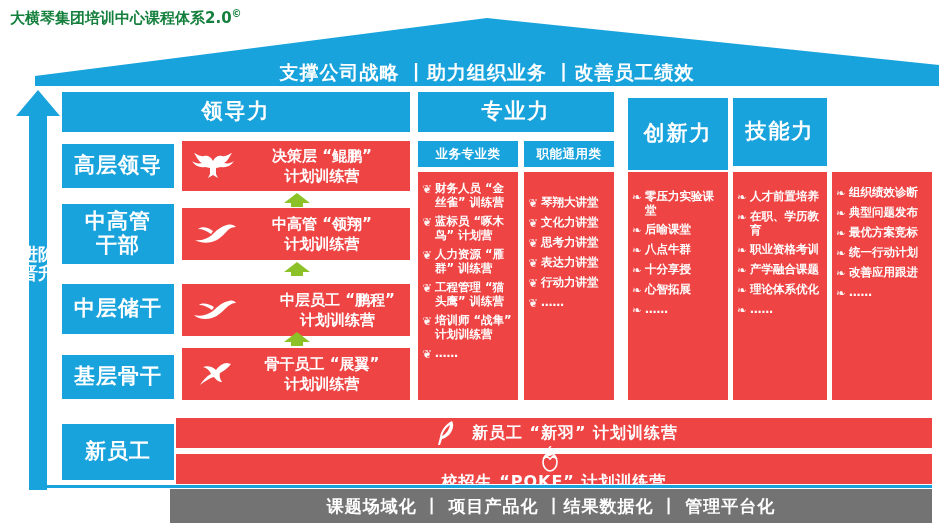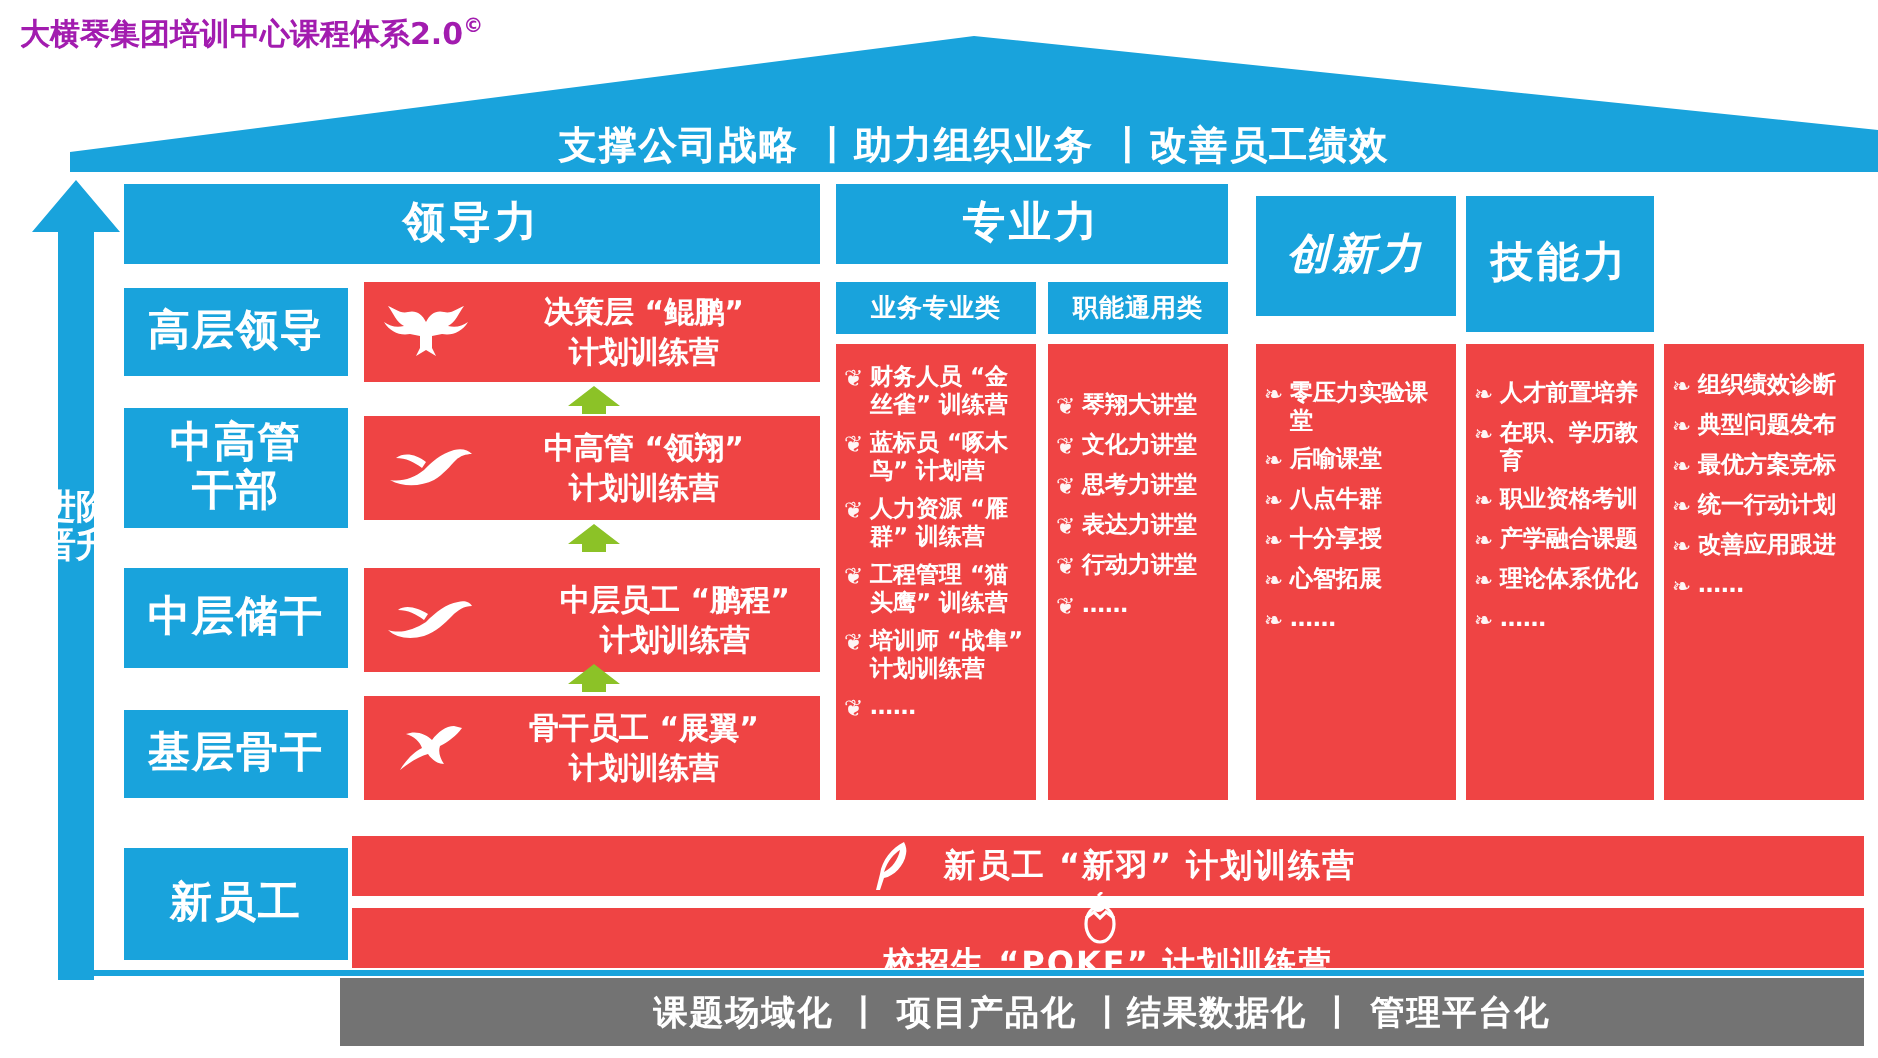--- a/index.html
+++ b/index.html
@@ -21,21 +21,21 @@
     height: 529px;
   }
 
   
   .doc-title {
     position: absolute;
     left: 10px;
     top: 8px;
     font-size: 15px;
     font-weight: bold;
-    color: #a21caf;
+    color: #15803d;
     letter-spacing: 0px;
     white-space: nowrap;
     z-index: 40;
   }
   .doc-title .copy {
     font-size: 10px;
     vertical-align: super;
   }
   .roof-wrap {
     position: absolute;
@@ -239,21 +239,21 @@
   </div>
 
   <svg class="prog-arrow" width="44" height="400" viewBox="0 0 44 400">
     <polygon points="22,0 44,26 31,26 31,400 13,400 13,26 0,26" fill="#19A3DC"></polygon>
     <rect x="13" y="26" width="18" height="374" fill="#19A3DC"></rect>
   </svg>
   <div class="prog-label"><span>进阶晋升</span></div>
 
   <div class="tile-blue col-head" style="left:62px; top:92px; width:348px; height:40px;">领导力</div>
   <div class="tile-blue col-head" style="left:418px; top:92px; width:196px; height:40px;">专业力</div>
-  <div class="tile-blue col-head" style="left:628px; top:98px; width:100px; height:60px;font-style:italic;">创新力</div>
+  <div class="tile-blue col-head" style="left:628px; top:98px; width:100px; height:72px;">创新力</div>
   <div class="tile-blue col-head" style="left:733px; top:98px; width:94px; height:68px;">技能力</div>
 
   <div class="tile-blue lvl-label" style="left:62px; top:144px; width:112px; height:44px;">高层领导</div>
 
   <div class="tile-blue lvl-label" style="left:62px; top:204px; width:112px; height:60px; flex-direction:column;">
     <span>中高管</span>
     <span>干部</span>
   </div>
 
   <div class="tile-blue lvl-label" style="left:62px; top:284px; width:112px; height:50px;">中层储干</div>

